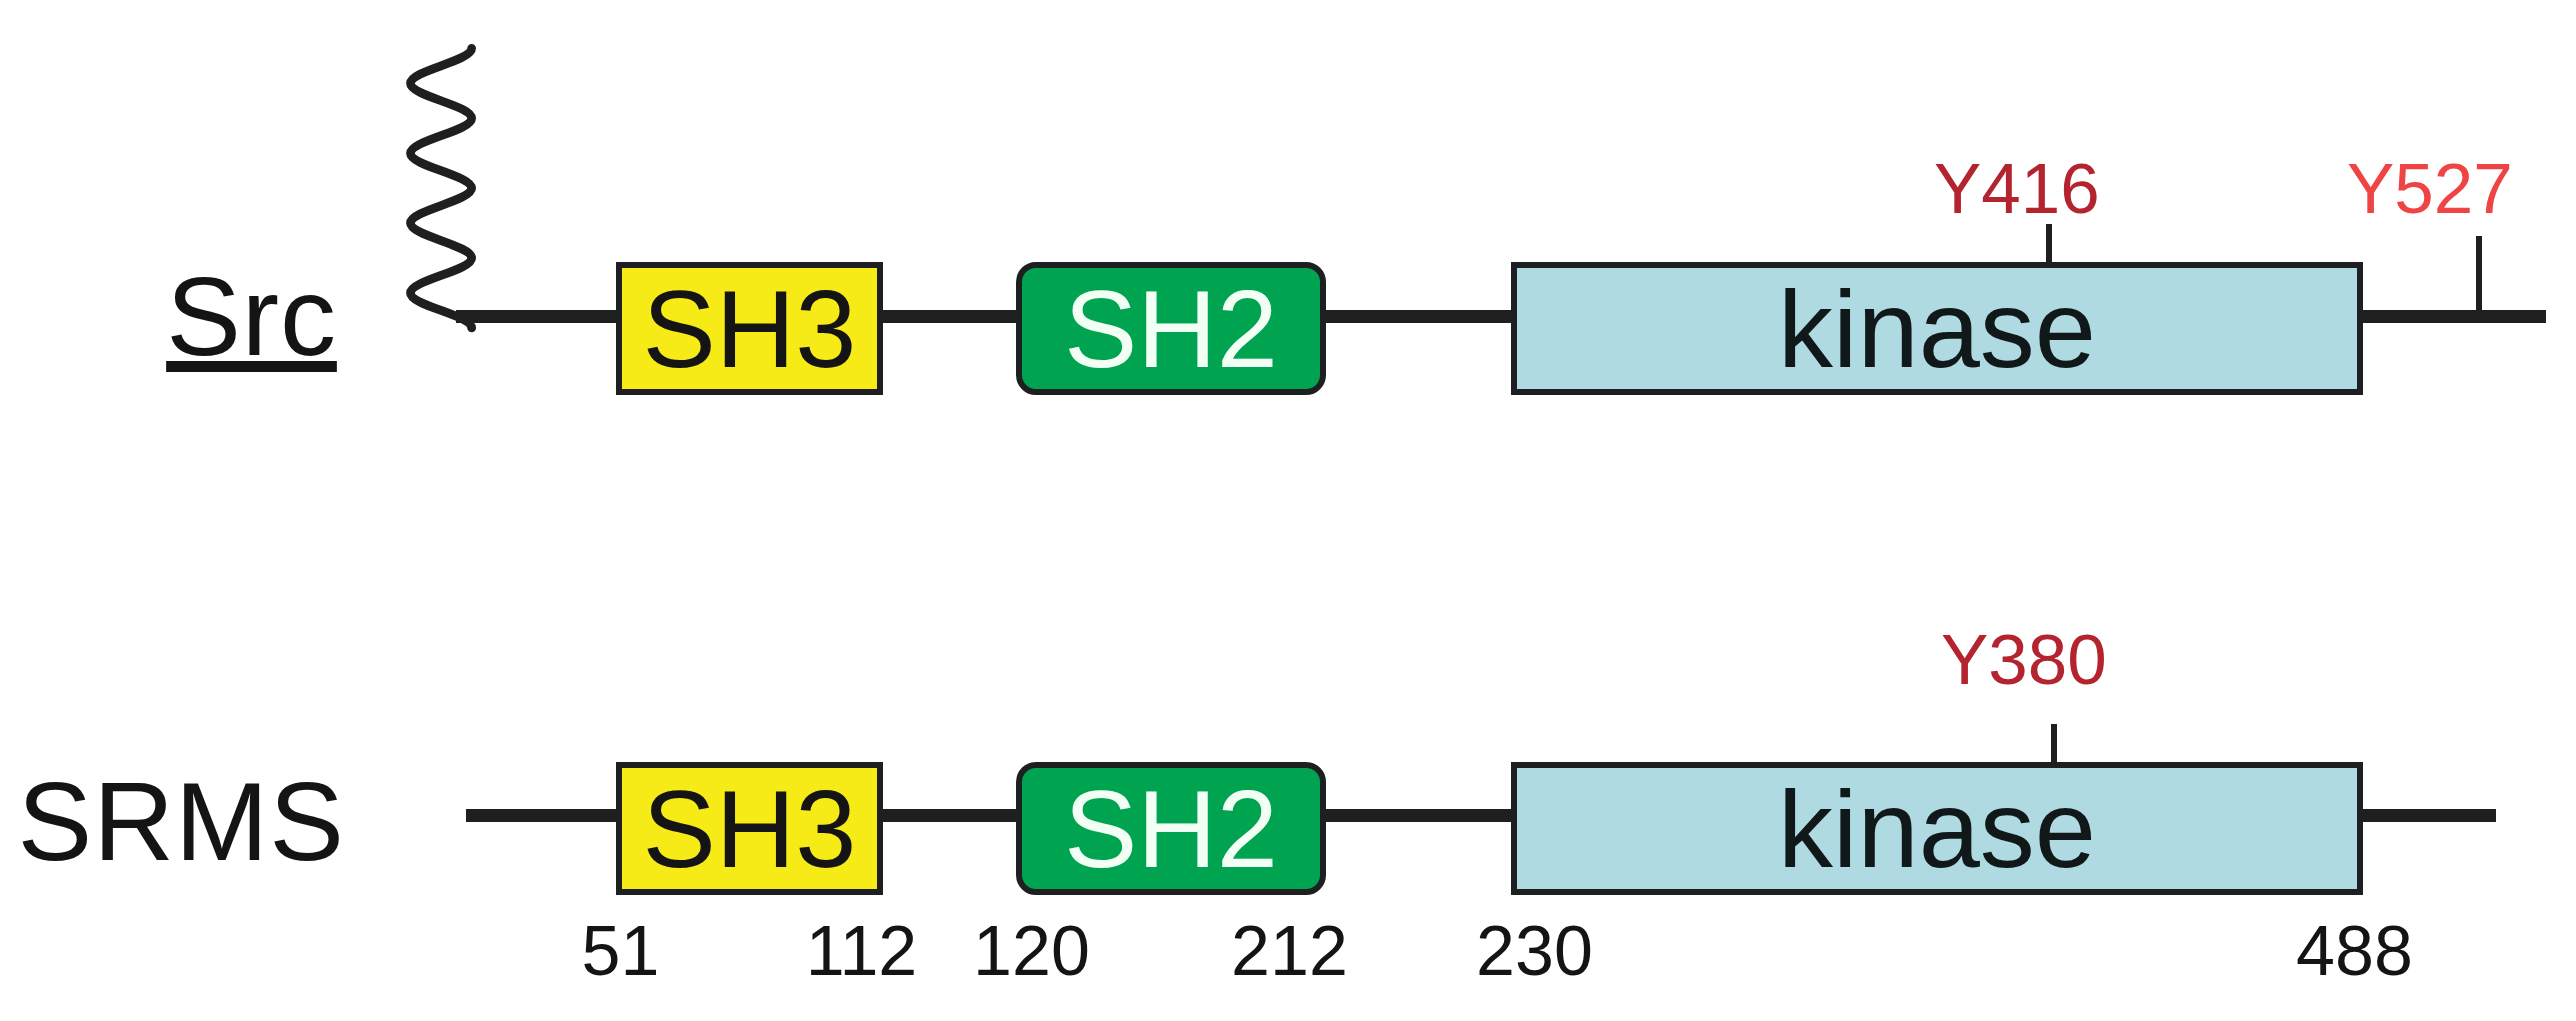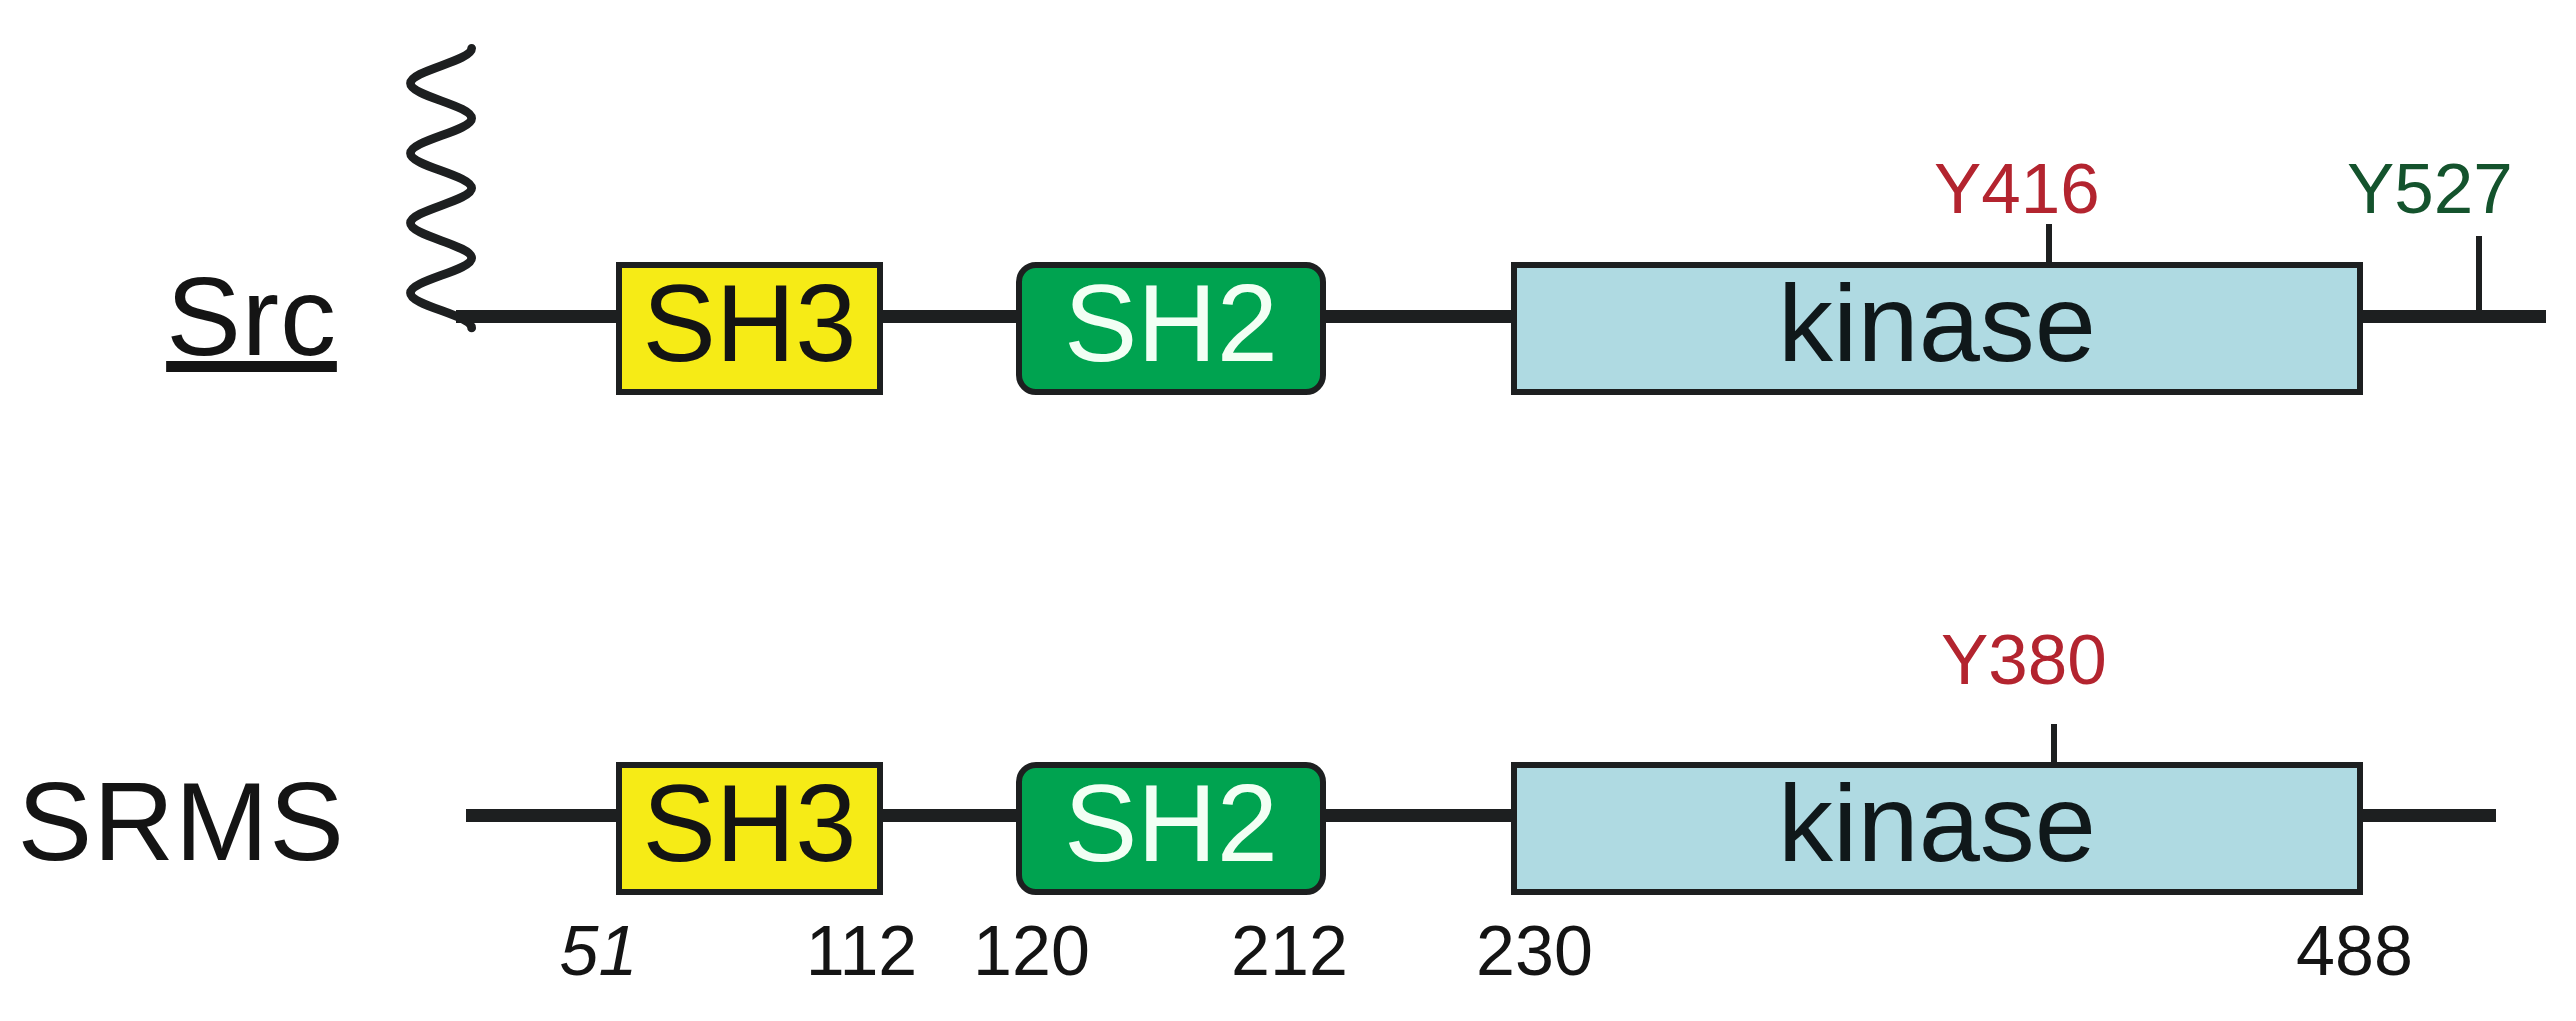--- a/index.html
+++ b/index.html
@@ -28,54 +28,54 @@
   }
   .squiggle{position:absolute;left:400px;top:37px;width:83px;height:297px;}
   .backbone{position:absolute;height:13px;background:#1d1f20;}
   .src-backbone{left:456px;top:310px;width:2090px;}
   .srms-backbone{left:466px;top:809px;width:2030px;}
   .domain-box{
     position:absolute;
     height:133px;
     border:6.1px solid #1d1f20;
     box-sizing:border-box;
-    display:flex;align-items:flex-start;justify-content:center;
+    display:flex;align-items:center;justify-content:center;
   }
   .src-row-box{top:262px;}
   .srms-row-box{top:762px;}
   .sh3-pos{left:616px;width:267px;}
   .sh2-pos{left:1016px;width:310px;border-radius:20px;}
   .kinase-pos{left:1511px;width:852px;}
   .sh3-fill{background:#F6EB16;color:#141414;}
   .sh2-fill{background:#00A350;color:#F2FFF4;}
   .kinase-fill{background:#AFDAE2;color:#10181a;}
   .domain-label{font-size:110px;line-height:1;}
   .site-label{
     position:absolute;
     width:227px;
     font-size:71px;line-height:1;
     white-space:nowrap;
   }
   .site-red{color:#B3242F;}
-  .site-black{color:#14532d;}
+  .site-black{color:#ef4444;}
   .y416-label{left:1934px;top:153px;}
   .y527-label{left:2347px;top:153px;}
   .y380-label{left:1941px;top:624px;}
   .tick{position:absolute;width:6.1px;background:#1d1f20;}
   .y416-tick{left:2046px;top:224px;height:42px;}
   .y527-tick{left:2476px;top:236px;height:86px;}
   .y380-tick{left:2051px;top:724px;height:42px;}
   .res-num{
     position:absolute;
     top:916px;width:149px;
     text-align:center;
     font-size:70px;line-height:1;
     color:#141414;
   }
-  .n0{left:524px;font-style:italic;}
+  .n0{left:546px;}
   .n1{left:787px;}
   .n2{left:957px;}
   .n3{left:1215px;}
   .n4{left:1460px;}
   .n5{left:2280px;}
 </style>
 </head>
 <body>
 
 <div id="figure">

